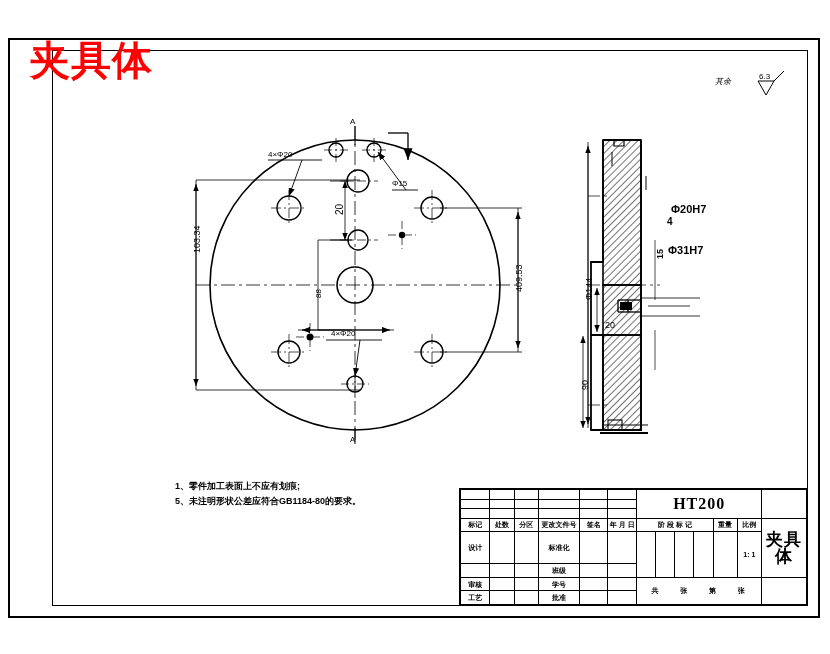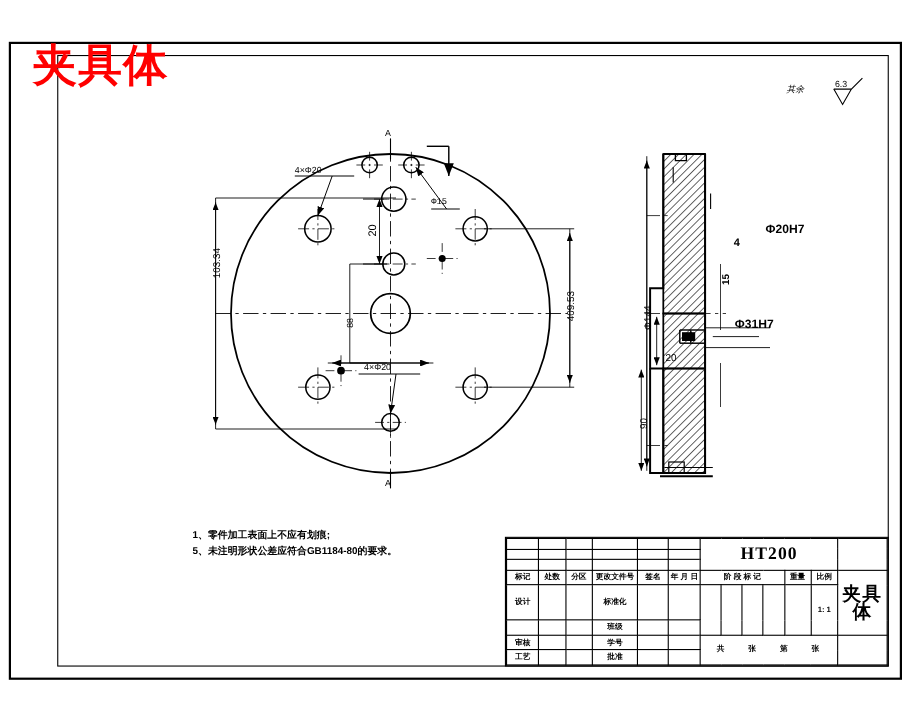--- a/index.html
+++ b/index.html
@@ -247,35 +247,35 @@
 <div class="abs" style="left:192px;top:253px;font-size:9px;transform:rotate(-90deg);transform-origin:left top;white-space:nowrap;">103.34</div>
 
 <div class="abs" style="left:514px;top:292px;font-size:9px;transform:rotate(-90deg);transform-origin:left top;white-space:nowrap;">409.53</div>
 
 <div class="abs" style="left:334px;top:215px;font-size:10px;transform:rotate(-90deg);transform-origin:left top;white-space:nowrap;">20</div>
 
 <div class="abs" style="left:314px;top:298px;font-size:8px;transform:rotate(-90deg);transform-origin:left top;white-space:nowrap;">88</div>
 
 <div class="abs" style="left:268px;top:150px;font-size:8px;white-space:nowrap;">4×Φ20</div>
 
-<div class="abs" style="left:392px;top:179px;font-size:8px;white-space:nowrap;font-family:Liberation Mono, monospace;">Φ15</div>
+<div class="abs" style="left:392px;top:179px;font-size:8px;white-space:nowrap;">Φ15</div>
 
 <div class="abs" style="left:331px;top:329px;font-size:8px;white-space:nowrap;">4×Φ20</div>
 
 <div class="abs" style="left:584px;top:300px;font-size:9px;transform:rotate(-90deg);transform-origin:left top;white-space:nowrap;">Φ144</div>
 
 <div class="abs" style="left:605px;top:320px;font-size:9px;white-space:nowrap;">20</div>
 
 <div class="abs" style="left:580px;top:390px;font-size:9px;transform:rotate(-90deg);transform-origin:left top;white-space:nowrap;">90</div>
 
-<div class="abs" style="left:696px;top:203px;font-size:11px;font-weight:700;white-space:nowrap;">Φ20H7</div>
+<div class="abs" style="left:671px;top:203px;font-size:11px;font-weight:700;white-space:nowrap;">Φ20H7</div>
 
 <div class="abs" style="left:667px;top:216px;font-size:10px;font-weight:700;white-space:nowrap;">4</div>
 
-<div class="abs" style="left:668px;top:244px;font-size:11px;font-weight:700;white-space:nowrap;margin-top:45px;">Φ31H7</div>
+<div class="abs" style="left:668px;top:244px;font-size:11px;font-weight:700;white-space:nowrap;">Φ31H7</div>
 
 <div class="abs" style="left:655px;top:259px;font-size:9px;font-weight:700;transform:rotate(-90deg);transform-origin:left top;white-space:nowrap;">15</div>
 
 <div class="abs" id="title-block">
   <table>
     <colgroup>
       <col style="width:8.5%">
         <col style="width:7%">
         <col style="width:7%">
       <col style="width:12%">

